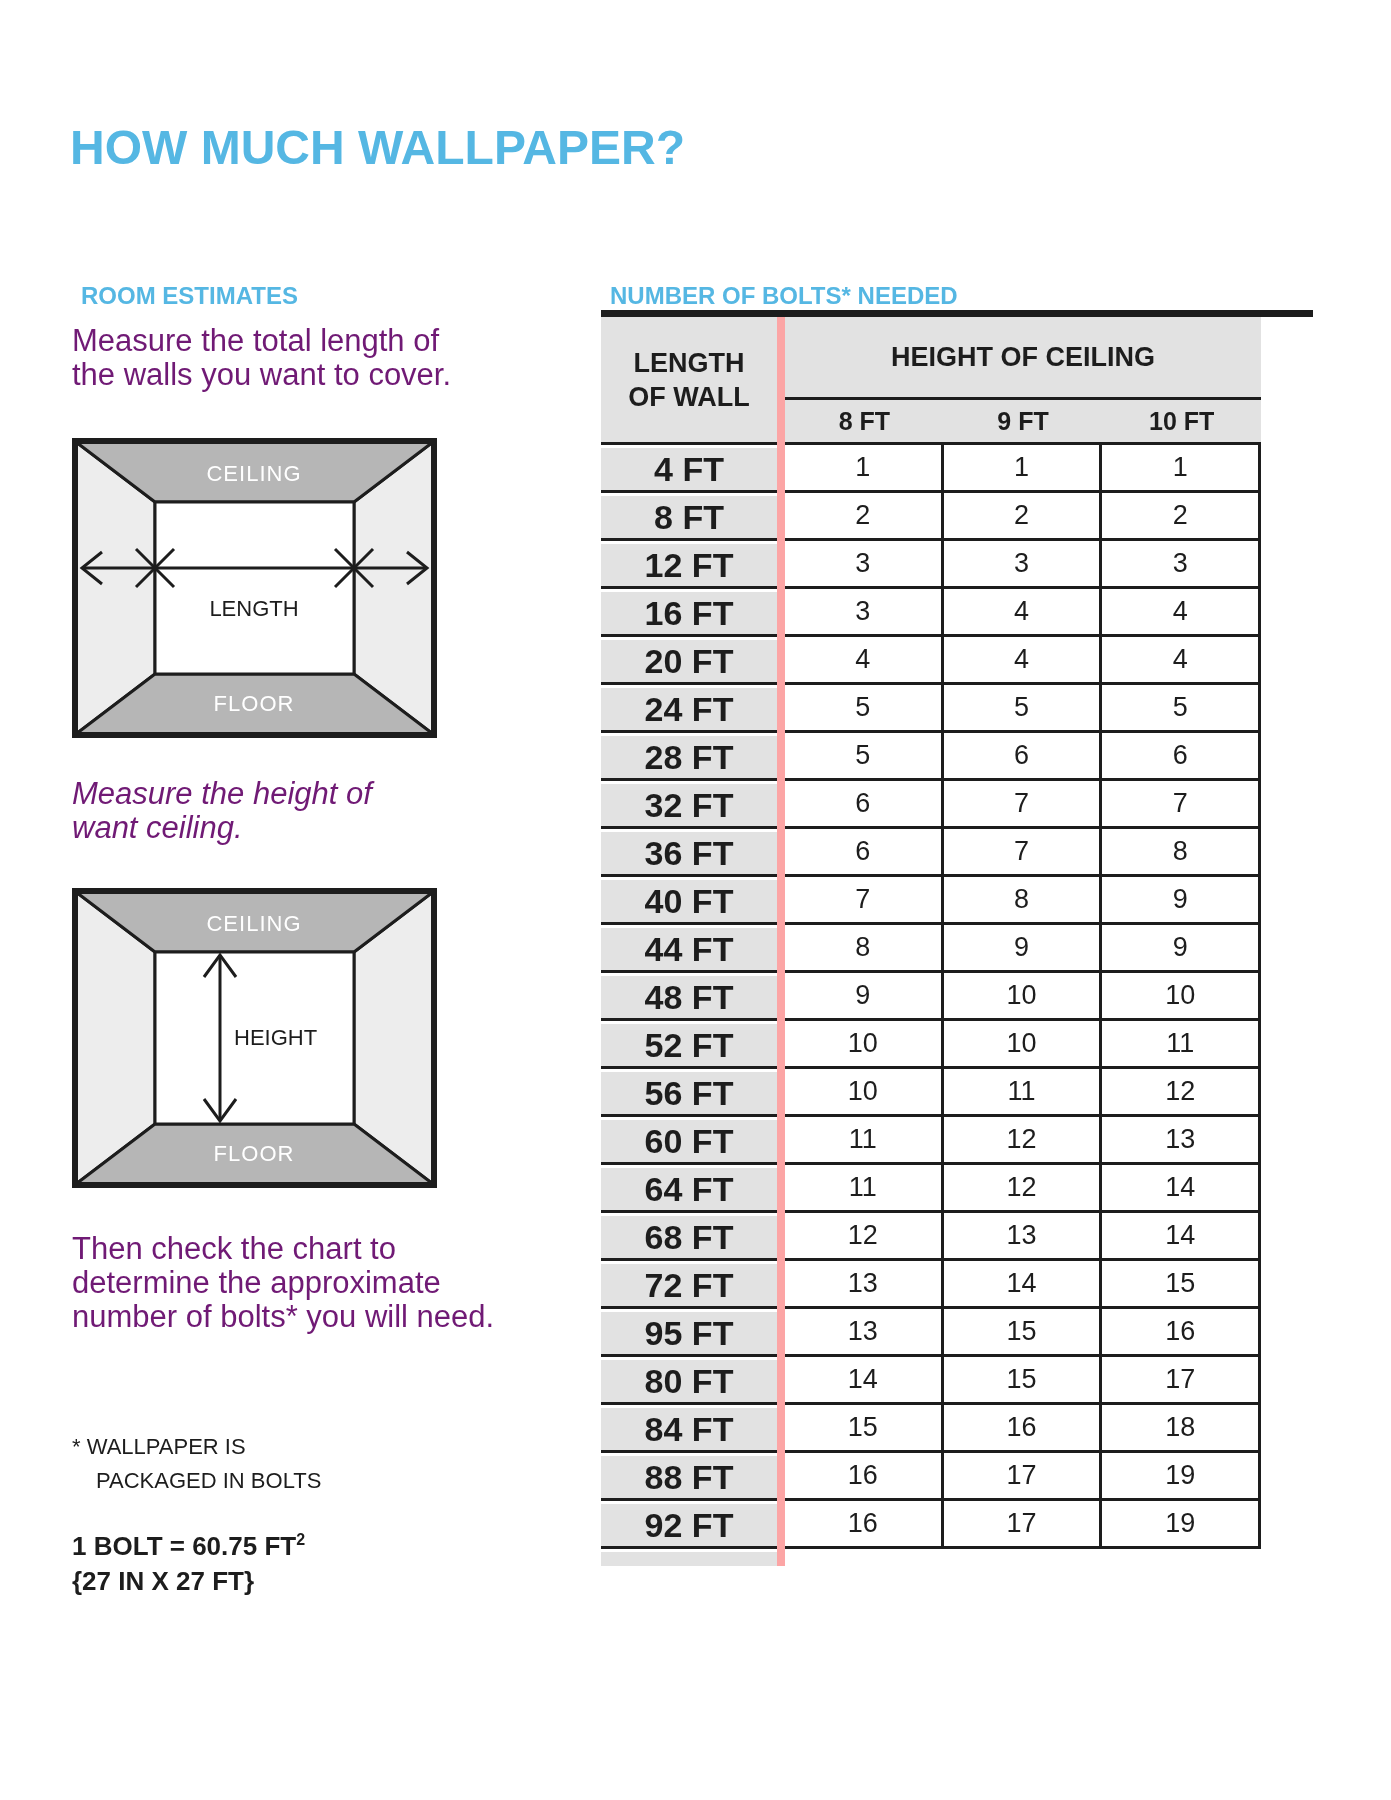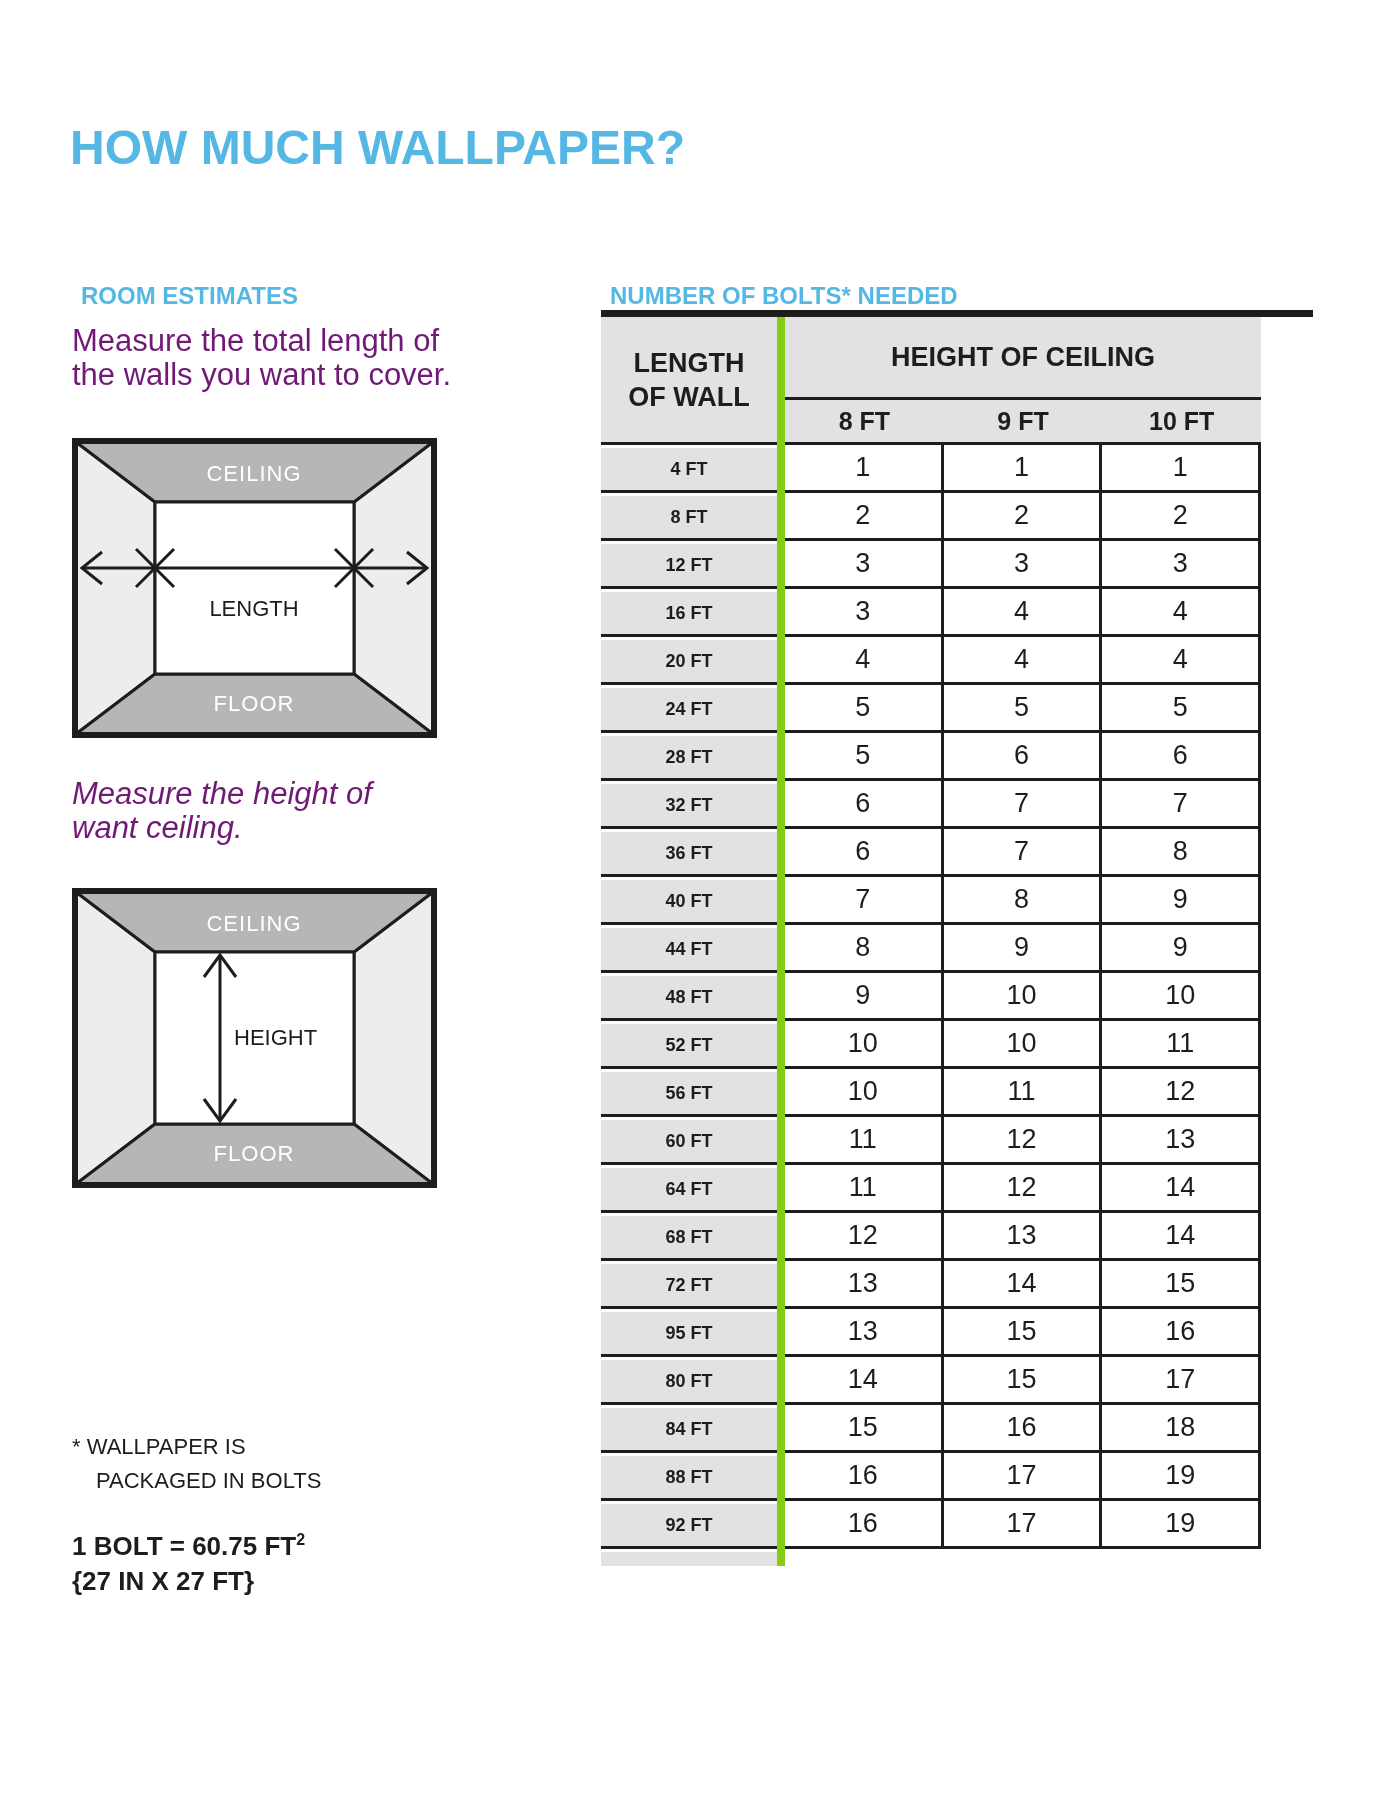--- a/index.html
+++ b/index.html
@@ -86,25 +86,25 @@
     margin-bottom: 3px;
     display: flex; flex-direction: column; align-items: center; justify-content: center;
     font-size: 27px; font-weight: bold; line-height: 34px; text-align: center;
   }
   .lbl-cell {
     height: 42px;
     background: var(--cell-gray, #e2e2e2);
     border-bottom: 3px solid #1d1d1d;
     margin-bottom: 3px;
     display: flex; align-items: center; justify-content: center;
-    font-size: 18px; font-weight: bold;
+    font-size: 34px; font-weight: bold;
   }
   .wall-col-tail { height: 14px; background: var(--cell-gray, #e2e2e2); }
 
-  .data-area { width: 484px; border-left: 8px solid #84cc16; box-sizing: border-box; }
+  .data-area { width: 484px; border-left: 8px solid #fca5a5; box-sizing: border-box; }
   .ceiling-band {
     height: 80px;
     background: var(--cell-gray, #e2e2e2);
     border-bottom: 3px solid #1d1d1d;
     display: flex; align-items: center; justify-content: center;
     font-size: 27px; font-weight: bold;
   }
   .subheader-band {
     height: 45px;
     box-sizing: border-box;
@@ -182,20 +182,25 @@
     <g stroke="#1d1d1d" stroke-width="3" fill="none">
       <line x1="148" y1="67" x2="148" y2="233"></line>
       <polyline points="132,89 148,67 164,89"></polyline>
       <polyline points="132,211 148,233 164,211"></polyline>
     </g>
     <text x="182" y="43" text-anchor="middle" font-size="22" letter-spacing="1" fill="#ffffff">CEILING</text>
     <text x="182" y="273" text-anchor="middle" font-size="22" letter-spacing="1" fill="#ffffff">FLOOR</text>
     <text x="162" y="157" text-anchor="start" font-size="22" fill="#1d1d1d">HEIGHT</text>
   </svg>
 
+  <div class="body-text" id="para-chart">
+    <div>Then check the chart to</div>
+    <div>determine the approximate</div>
+    <div>number of bolts* you will need.</div>
+  </div>
 
   <div class="footnote">
     <div><span>*</span> <span>WALLPAPER IS</span></div>
     <div class="indent">PACKAGED IN BOLTS</div>
   </div>
 
   <div class="bolt-info">
     <div><span>1 BOLT = 60.75 FT</span><sup>2</sup></div>
     <div>{27 IN X 27 FT}</div>
   </div>

